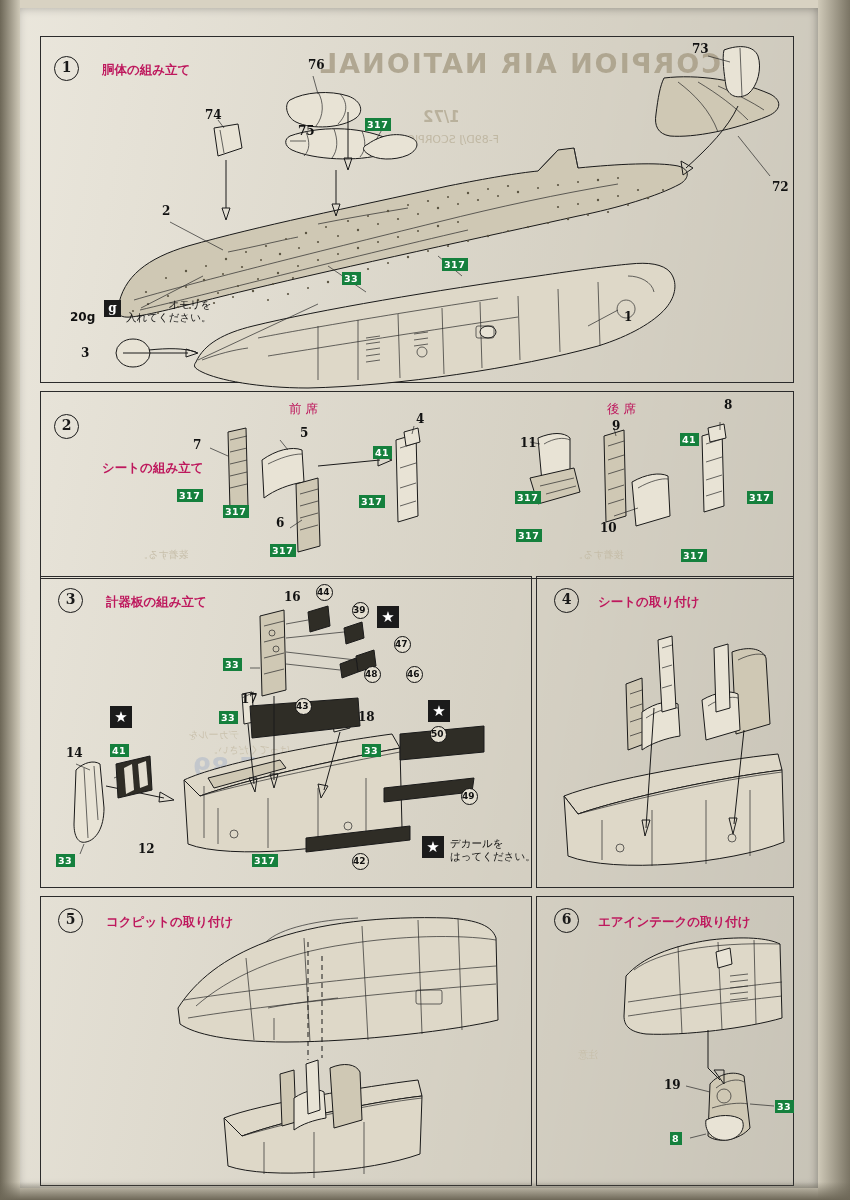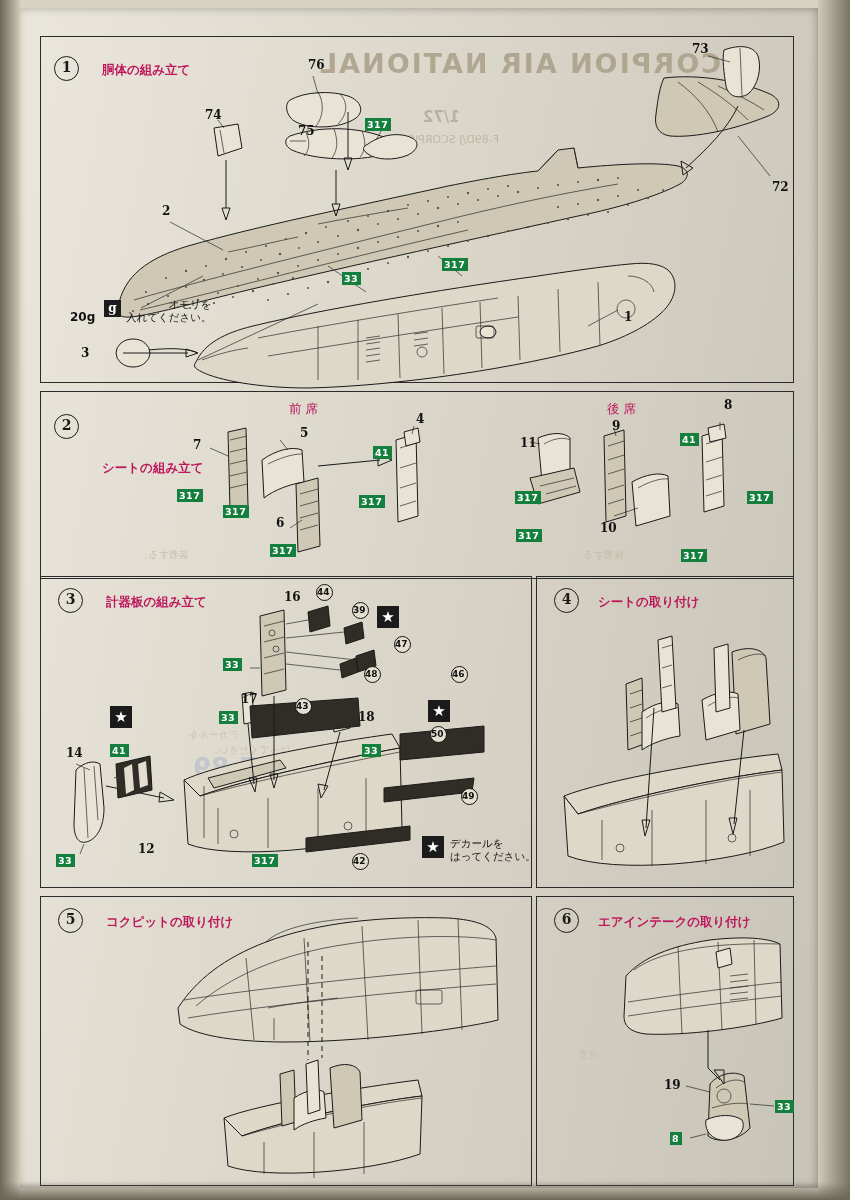--- a/index.html
+++ b/index.html
@@ -468,21 +468,21 @@
     <div class="boxnum" style="left:201px;top:703px;">33</div>
     <div class="boxnum" style="left:344px;top:736px;">33</div>
     <div class="boxnum" style="left:38px;top:846px;">33</div>
     <div class="boxnum" style="left:234px;top:846px;">317</div>
     <div class="boxnum" style="left:92px;top:736px;">41</div>
 
     <div class="circnum" style="left:298px;top:576px;">44</div>
     <div class="circnum" style="left:334px;top:594px;">39</div>
     <div class="circnum" style="left:376px;top:628px;">47</div>
     <div class="circnum" style="left:346px;top:658px;">48</div>
-    <div class="circnum" style="left:388px;top:658px;margin-left:45px;">46</div>
+    <div class="circnum" style="left:388px;top:658px;">46</div>
     <div class="circnum" style="left:277px;top:690px;">43</div>
     <div class="circnum" style="left:412px;top:718px;">50</div>
     <div class="circnum" style="left:443px;top:780px;">49</div>
     <div class="circnum" style="left:334px;top:845px;">42</div>
 
     <div class="star-box" style="left:359px;top:598px;">
         <span>★</span>
       </div>
     <div class="star-box" style="left:92px;top:698px;">
         <span>★</span>

